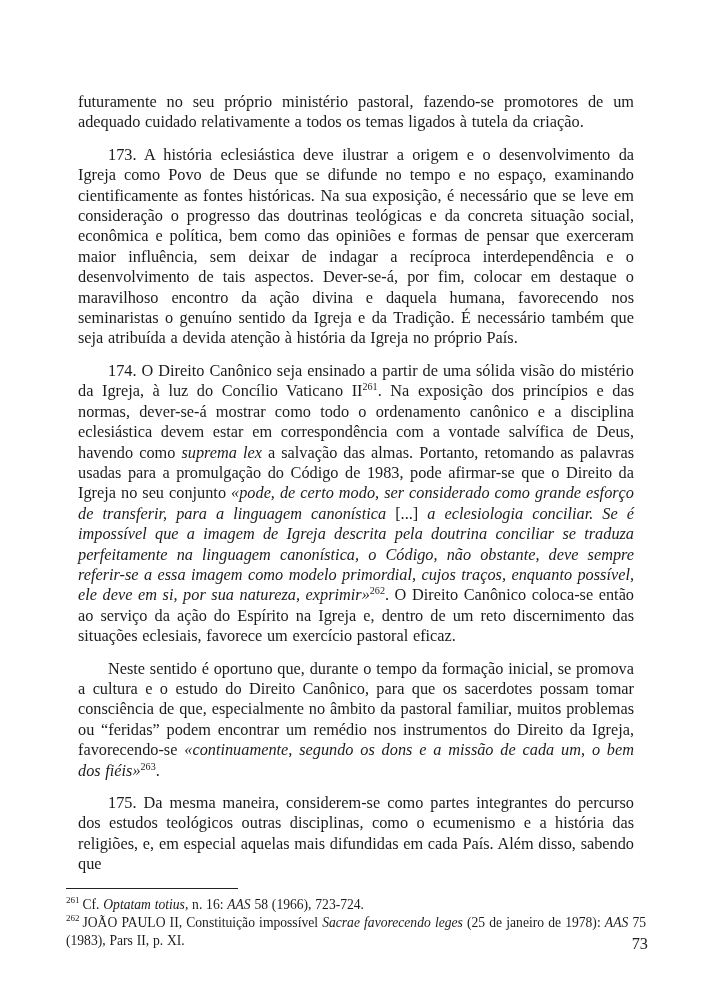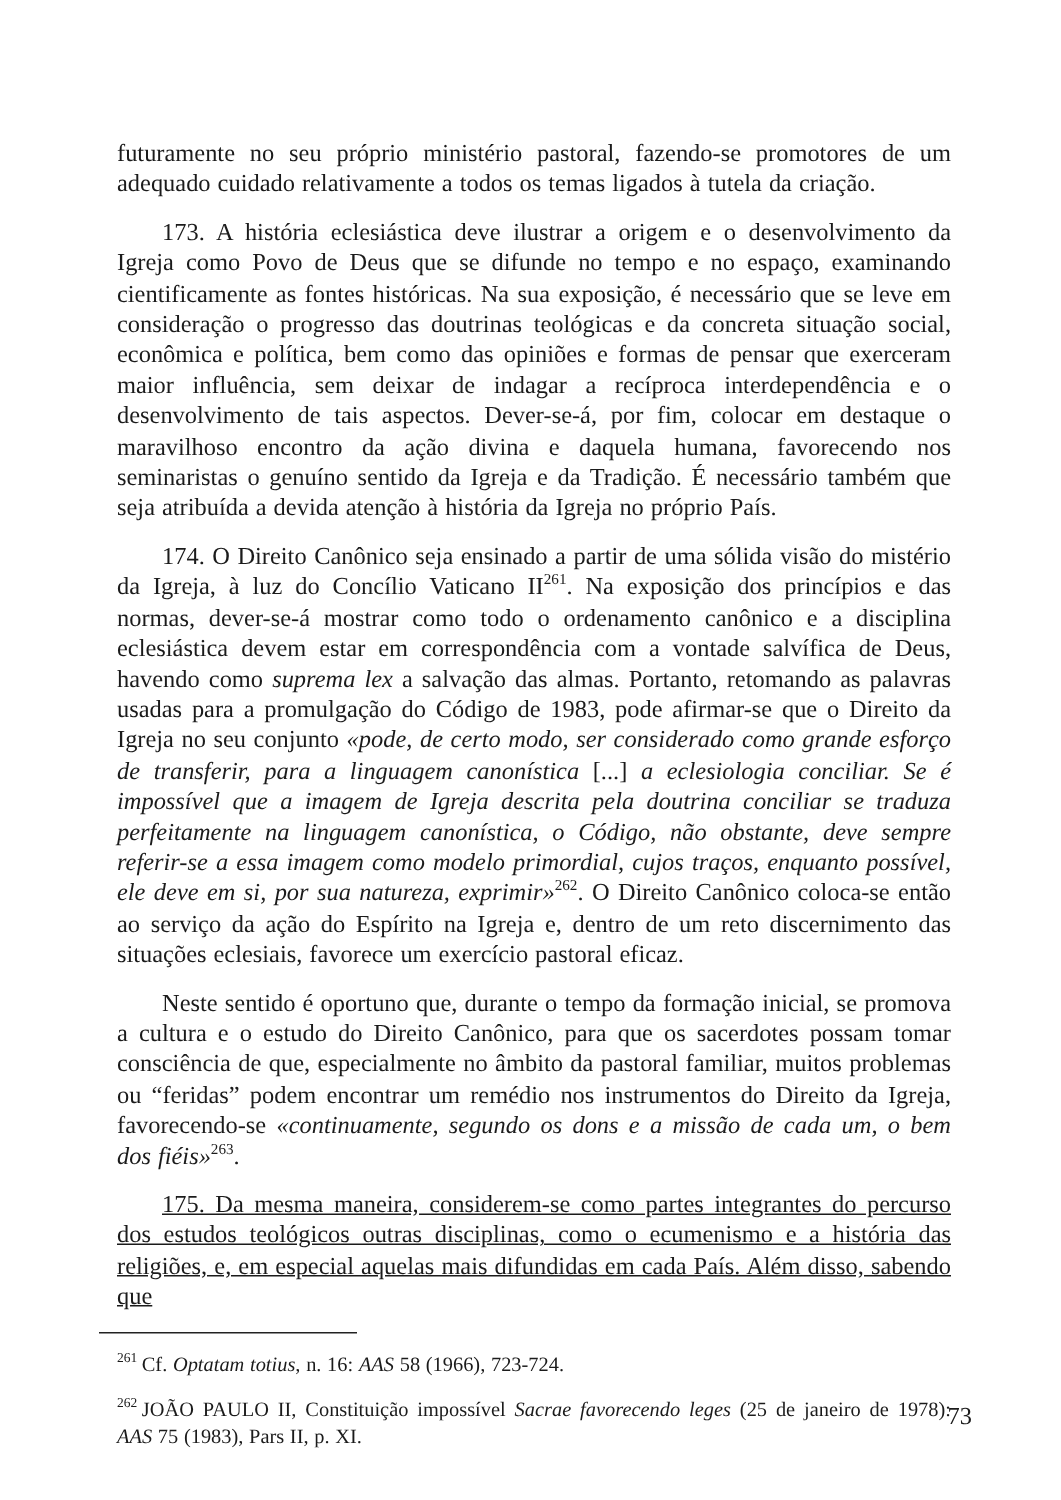--- a/index.html
+++ b/index.html
@@ -30,42 +30,41 @@
     word-spacing: 0.6px;
   }
   .body-par + .body-par {
     margin-top: 12px;
   }
   .body-par.indent {
     text-indent: 30px;
   }
   .body-par.justify-last {
     text-align-last: justify;
-    text-decoration: underline;
   }
   .it {
     font-style: italic;
   }
   sup {
     font-size: 0.62em;
     line-height: 0;
     vertical-align: super;
     letter-spacing: 0;
   }
   .footnotes {
     margin-top: 13px;
   }
   .fn-sep {
     width: 172px;
     height: 0;
     border-top: 1.5px solid #222222;
     margin: 0 0 7px 0;
   }
   .fn {
-    margin: 12px;
+    margin: 0;
     font-size: 13.6px;
     line-height: 18px;
     text-align: justify;
     word-spacing: 0.4px;
   }
   .fn sup {
     font-size: 9px;
     margin-right: 3px;
   }
   .page-number {

